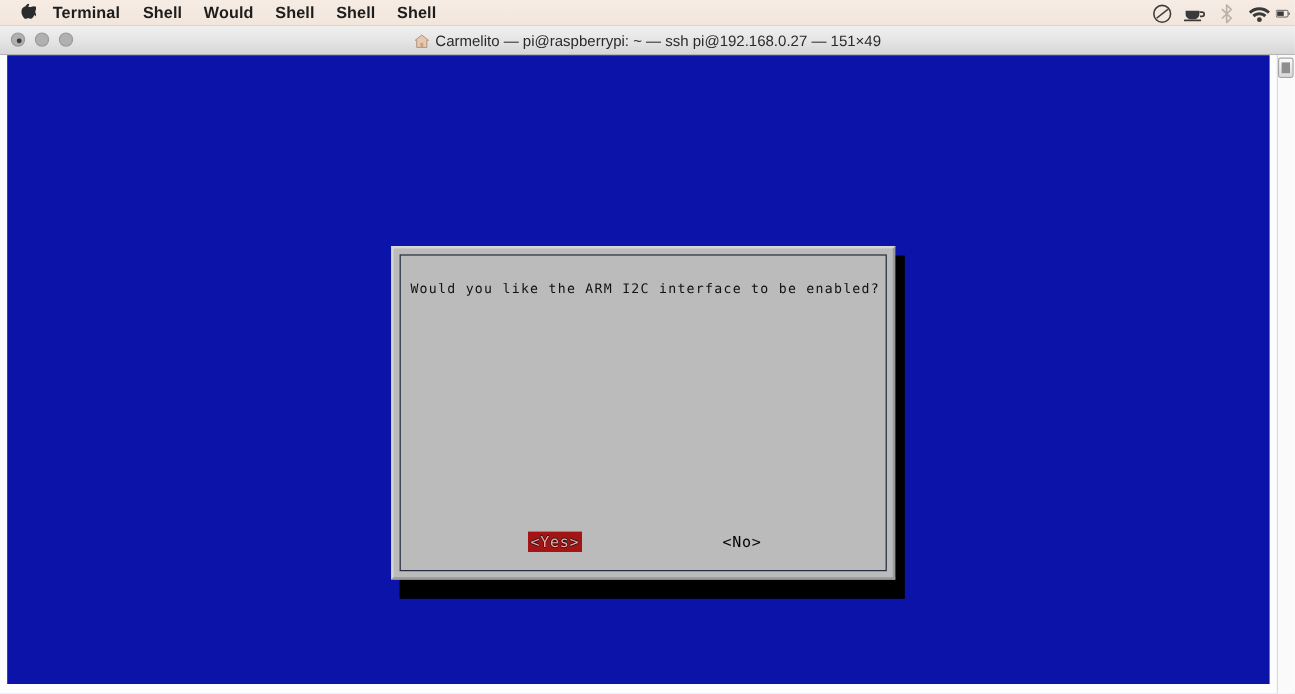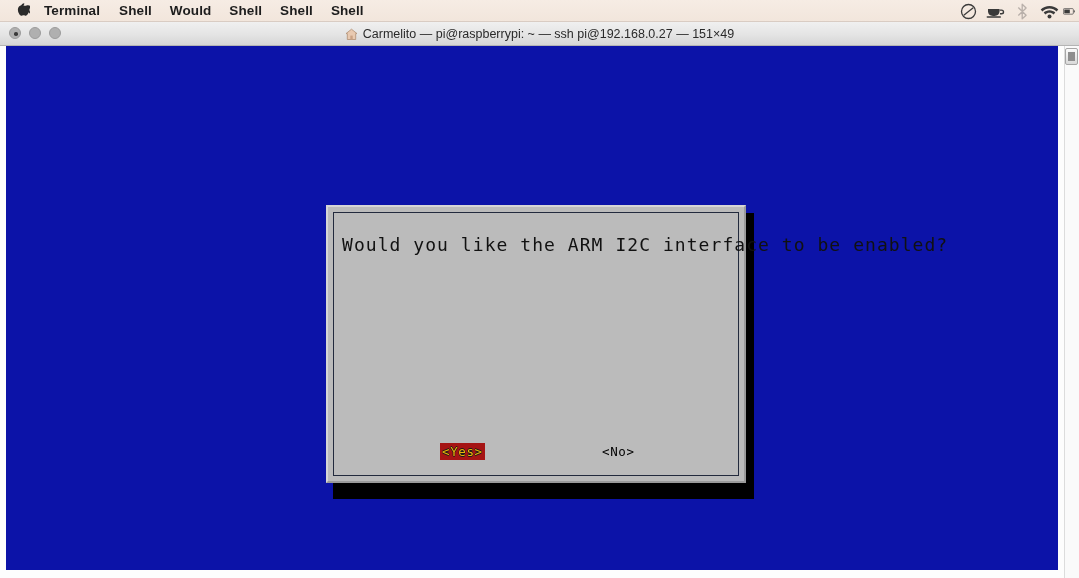--- a/index.html
+++ b/index.html
@@ -204,21 +204,21 @@
     right: 5px;
     bottom: 5px;
     border: 1px solid #222a3d;
     box-sizing: border-box;
   }
   #dialog-text {
     position: absolute;
     left: 14px;
     top: 27px;
     font-family: "DejaVu Sans Mono", "Liberation Mono", monospace;
-    font-size: 18px;
+    font-size: 11px;
     letter-spacing: 1.05px;
     color: #111111;
     white-space: pre;
   }
   #dialog-buttons {
     position: absolute;
     left: 0;
     top: 236px;
     width: 420px;
     height: 20px;
@@ -228,21 +228,21 @@
     font-family: "DejaVu Sans Mono", "Liberation Mono", monospace;
     font-size: 12.5px;
     letter-spacing: 0.6px;
     line-height: 17px;
     white-space: pre;
     padding: 0 2px;
   }
   .whip-btn.selected {
     left: 112px;
     background: #a51414;
-    color: #eab308;
+    color: #fca5a5;
     text-shadow:
       -0.6px 0 #1b1b1b, 0.6px 0 #1b1b1b,
       0 -0.6px #1b1b1b, 0 0.6px #1b1b1b;
   }
   .whip-btn.plain {
     left: 272px;
     color: #000000;
     background: transparent;
   }
 </style>

